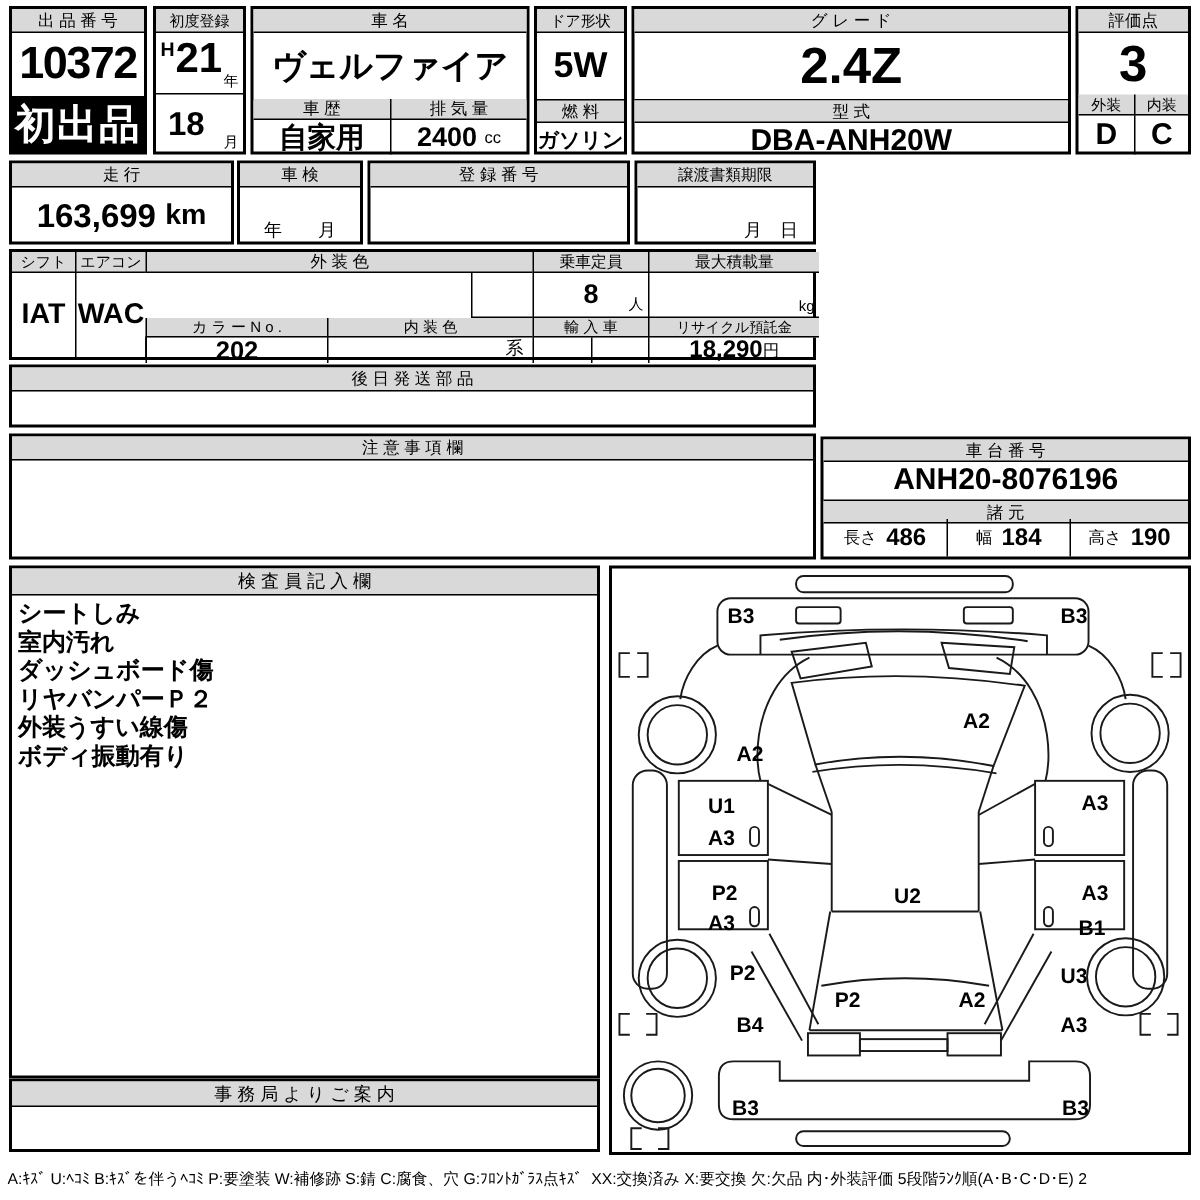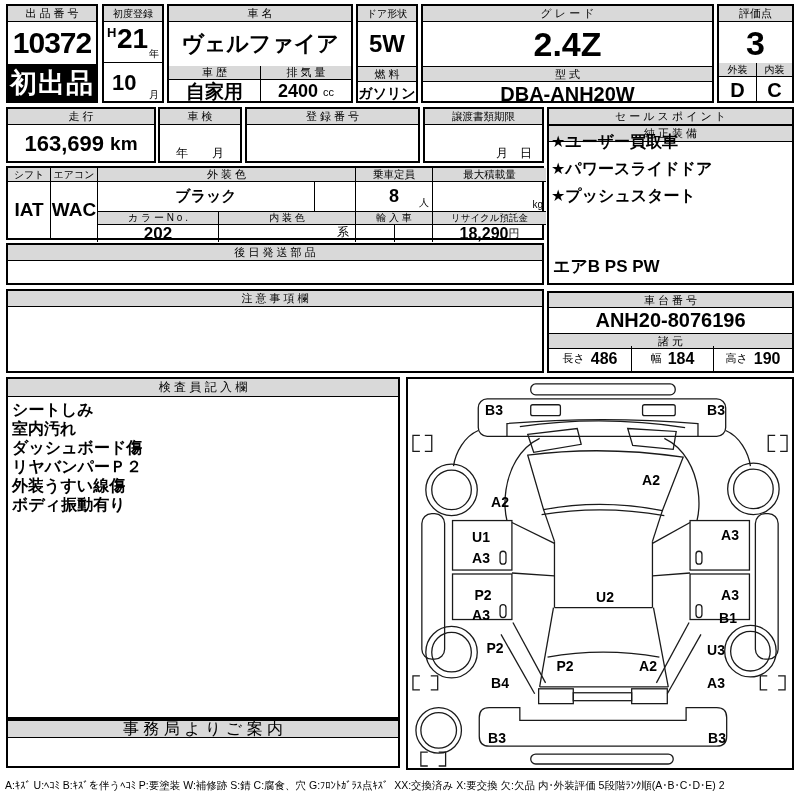--- a/index.html
+++ b/index.html
@@ -35,21 +35,21 @@
   </div>
 
   <div class="b2" style="left:102px;top:4px;width:62px;height:99px;">
     <div class="hdr" style="height:15px;font-size:10px;">初度登録</div>
     <div class="cell bb" style="left:0;top:15px;width:100%;height:42px;">
       <span class="abs" style="left:3px;top:4px;font-size:13px;font-weight:bold;">H</span>
       <span class="abs" style="left:13px;top:2px;font-size:28px;font-weight:bold;">21</span>
       <span class="corner-unit">年</span>
     </div>
     <div class="cell" style="left:0;top:57px;width:100%;height:40px;">
-      <span class="abs" style="left:8px;top:7px;font-size:22px;font-weight:bold;">10</span>
+      <span class="abs" style="left:8px;top:7px;font-size:22px;font-weight:bold;">18</span>
       <span class="corner-unit">月</span>
     </div>
   </div>
 
   <div class="b2" style="left:167px;top:4px;width:186px;height:99px;">
     <div class="hdr" style="height:15px;">車 名</div>
     <div class="val bb" style="height:44px;font-size:22px;">ヴェルファイア</div>
     <div class="cell hdr" style="left:0;top:60px;width:91px;height:14px;">車 歴</div>
     <div class="cell hdr bl" style="left:91px;top:60px;width:91px;height:14px;">排 気 量</div>
     <div class="cell val" style="left:0;top:74px;width:91px;height:23px;font-size:19px;">自家用</div>
@@ -96,39 +96,28 @@
   <div class="b2" style="left:245px;top:107px;width:175px;height:56px;">
     <div class="hdr" style="height:15px;">登 録 番 号</div>
     <div class="val" style="height:37px;"></div>
   </div>
 
   <div class="b2" style="left:423px;top:107px;width:121px;height:56px;">
     <div class="hdr" style="height:15px;font-size:10.5px;">譲渡書類期限</div>
     <div class="val" style="height:37px;align-items:flex-end;justify-content:flex-end;font-weight:normal;font-size:12px;padding:0 10px 3px 0;">月　日</div>
   </div>
 
-  <div class="b2" style="left:547px;top:107px;width:247px;height:178px;">
-    <div class="hdr" style="height:15px;">セ ー ル ス ポ イ ン ト</div>
-    <div class="abs" style="left:0;top:15px;width:100%;height:112px;padding:4px 2px;">
-        <div class="sales-point">★ユーザー買取車</div>
-        <div class="sales-point">★パワースライドドア</div>
-        <div class="sales-point">★プッシュスタート</div>
-      </div>
-    <div class="hdr bt" style="height:15px;">純 正 装 備</div>
-    <div class="abs" style="left:0;top:142px;width:100%;height:30px;display:flex;align-items:center;padding-left:4px;font-size:17px;font-weight:bold;">エアB PS PW</div>
-  </div>
 
   <div class="b2" style="left:6px;top:166px;width:538px;height:74px;">
     <div class="cell hdr" style="left:0;top:0;width:42px;height:14px;font-size:10px;">シフト</div>
     <div class="cell val" style="left:0;top:14px;width:42px;height:56px;font-size:19px;">IAT</div>
     <div class="cell hdr bl" style="left:42px;top:0;width:47px;height:14px;font-size:10px;">エアコン</div>
     <div class="cell val bl" style="left:42px;top:14px;width:47px;height:56px;font-size:19px;">WAC</div>
 
     <div class="cell hdr bl" style="left:89px;top:0;width:258px;height:14px;">外 装 色</div>
-    <div class="cell val bl bb" style="left:89px;top:14px;width:217px;height:30px;font-size:15px;">ブラック</div>
     <div class="cell bl bb" style="left:306px;top:14px;width:41px;height:30px;"></div>
 
     <div class="cell hdr bl" style="left:347px;top:0;width:77px;height:14px;font-size:10.5px;">乗車定員</div>
     <div class="cell val bl bb" style="left:347px;top:14px;width:77px;height:30px;font-size:18px;">
       <span>8</span>
       <span class="corner-unit">人</span>
     </div>
     <div class="cell hdr bl" style="left:424px;top:0;width:114px;height:14px;font-size:10.5px;">最大積載量</div>
     <div class="cell bl bb" style="left:424px;top:14px;width:114px;height:30px;padding-left:23px;">
       <span class="corner-unit">kg</span>
@@ -189,21 +178,21 @@
         <div class="note-line">シートしみ</div>
         <div class="note-line">室内汚れ</div>
         <div class="note-line">ダッシュボード傷</div>
         <div class="note-line">リヤバンパーＰ２</div>
         <div class="note-line">外装うすい線傷</div>
         <div class="note-line">ボディ振動有り</div>
       </div>
   </div>
 
   <div class="b2" style="left:6px;top:719px;width:394px;height:49px;">
-    <div class="hdr" style="height:16px;font-size:16px;">事 務 局 よ り ご 案 内</div>
+    <div class="hdr" style="height:16px;font-size:12px;">事 務 局 よ り ご 案 内</div>
   </div>
 
   <div class="b2" style="left:406px;top:377px;width:388px;height:393px;">
     <svg width="384" height="389" viewBox="0 0 388 393">
       <g>
         <rect x="124" y="5" width="146" height="11" rx="5"></rect>
         <rect x="71" y="20" width="250" height="38" rx="9"></rect>
         <rect x="124" y="26" width="30" height="11" rx="2"></rect>
         <rect x="237" y="26" width="33" height="11" rx="2"></rect>
         <path d="M100,58 L100,45 Q196,37 293,45 L293,58"></path>

